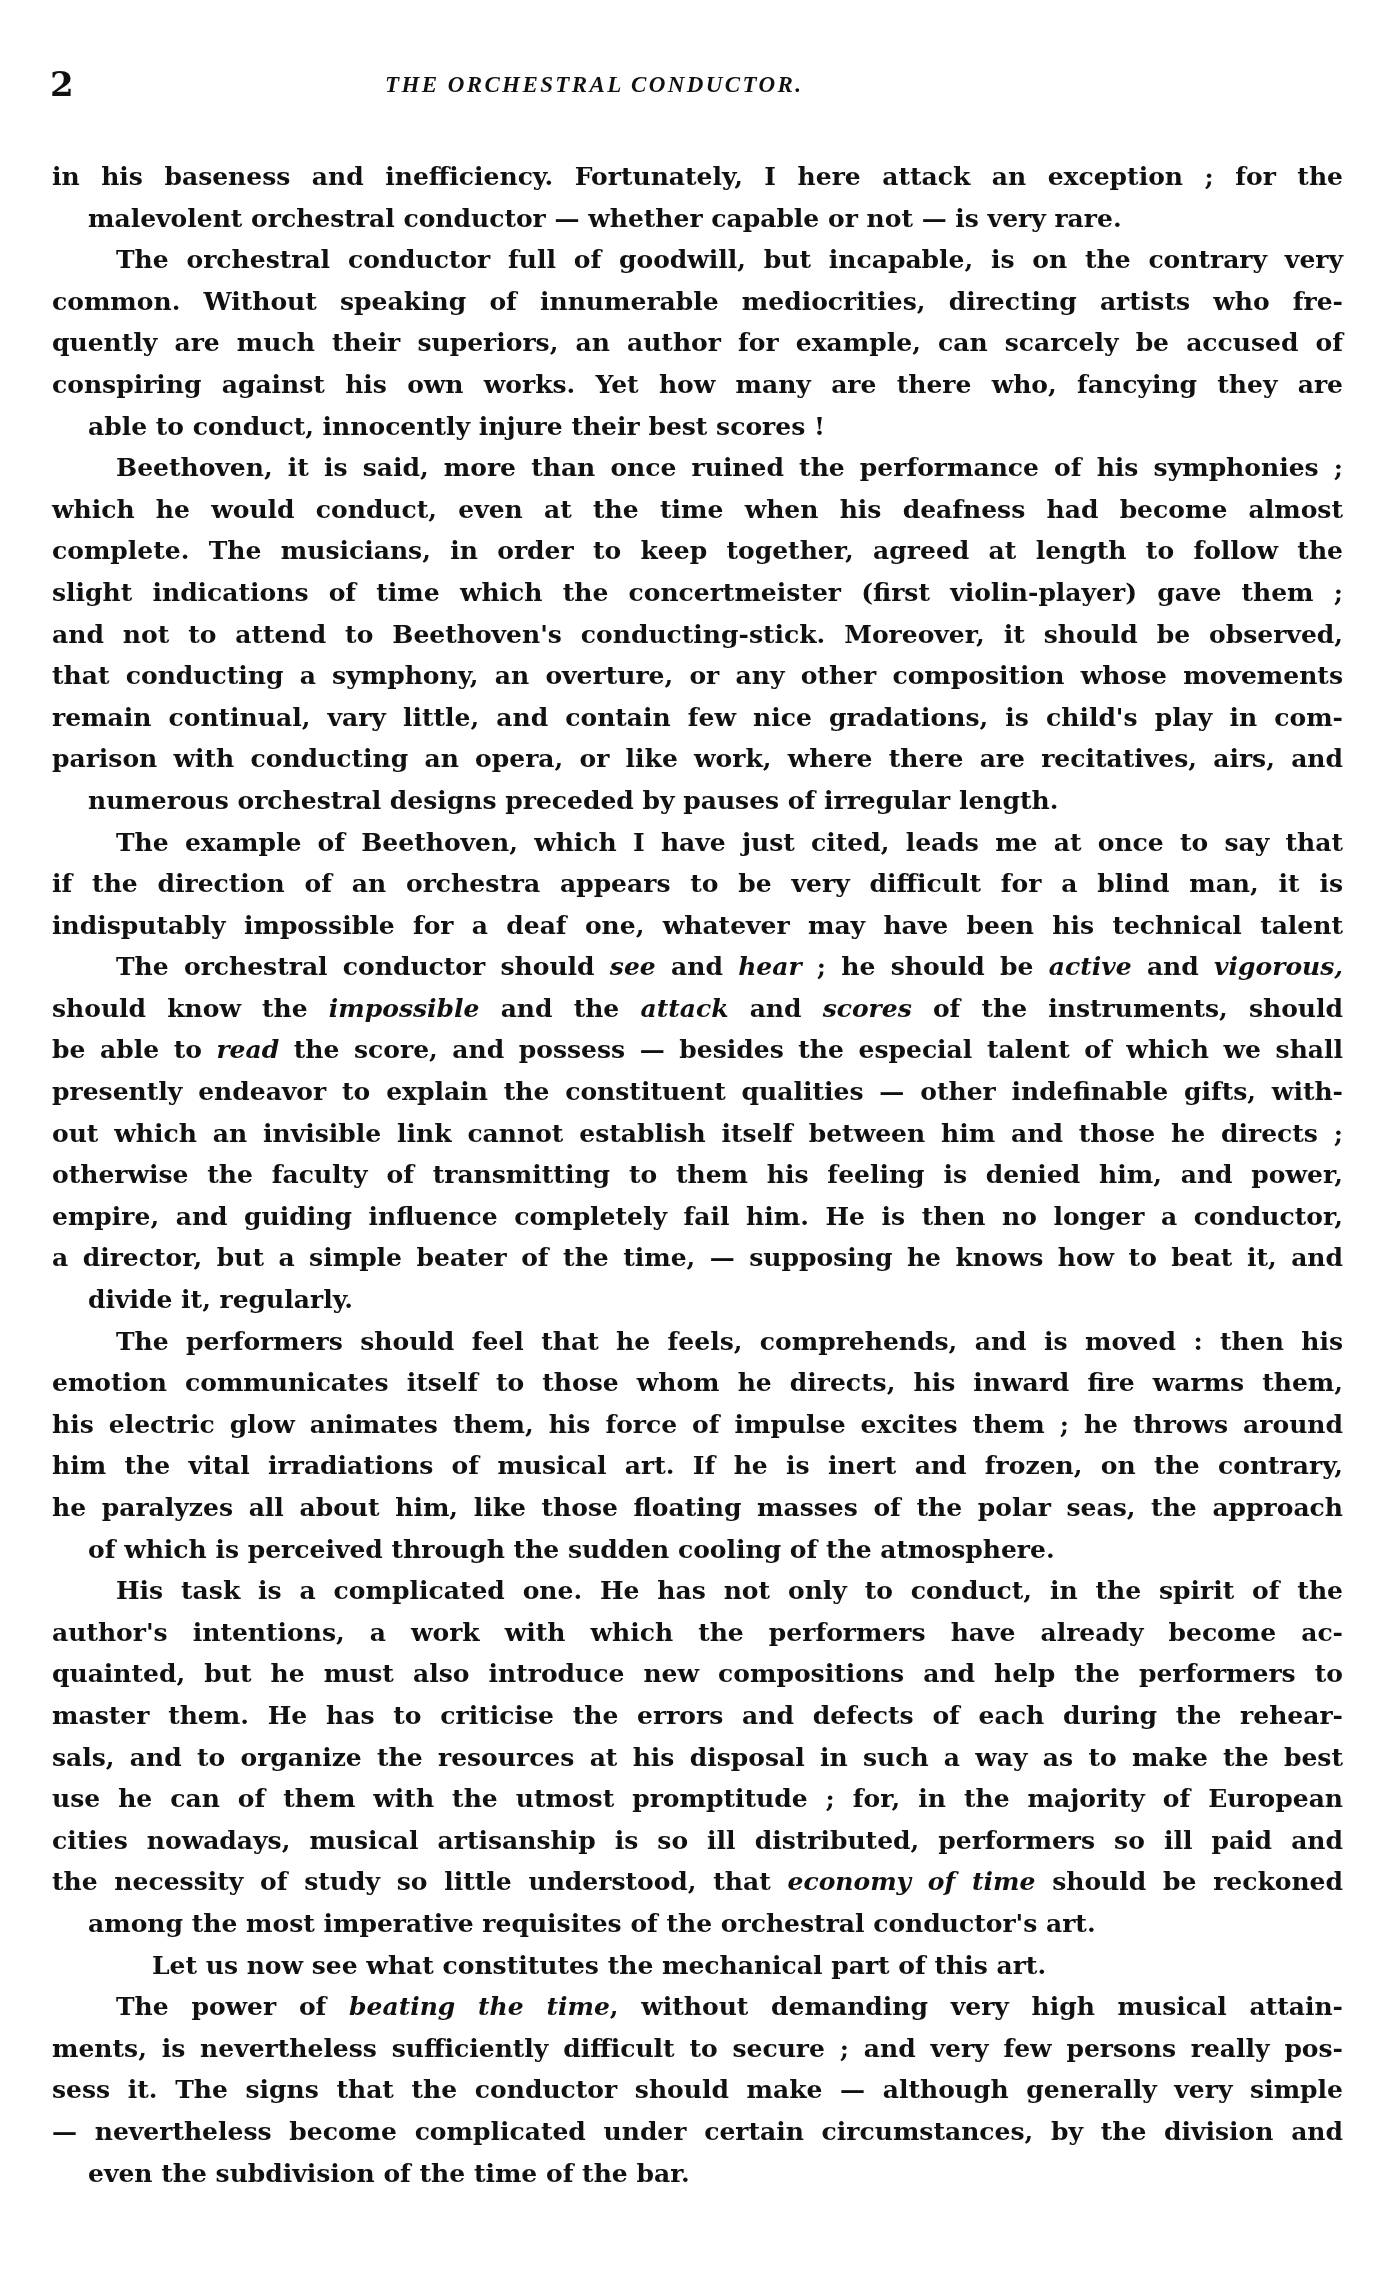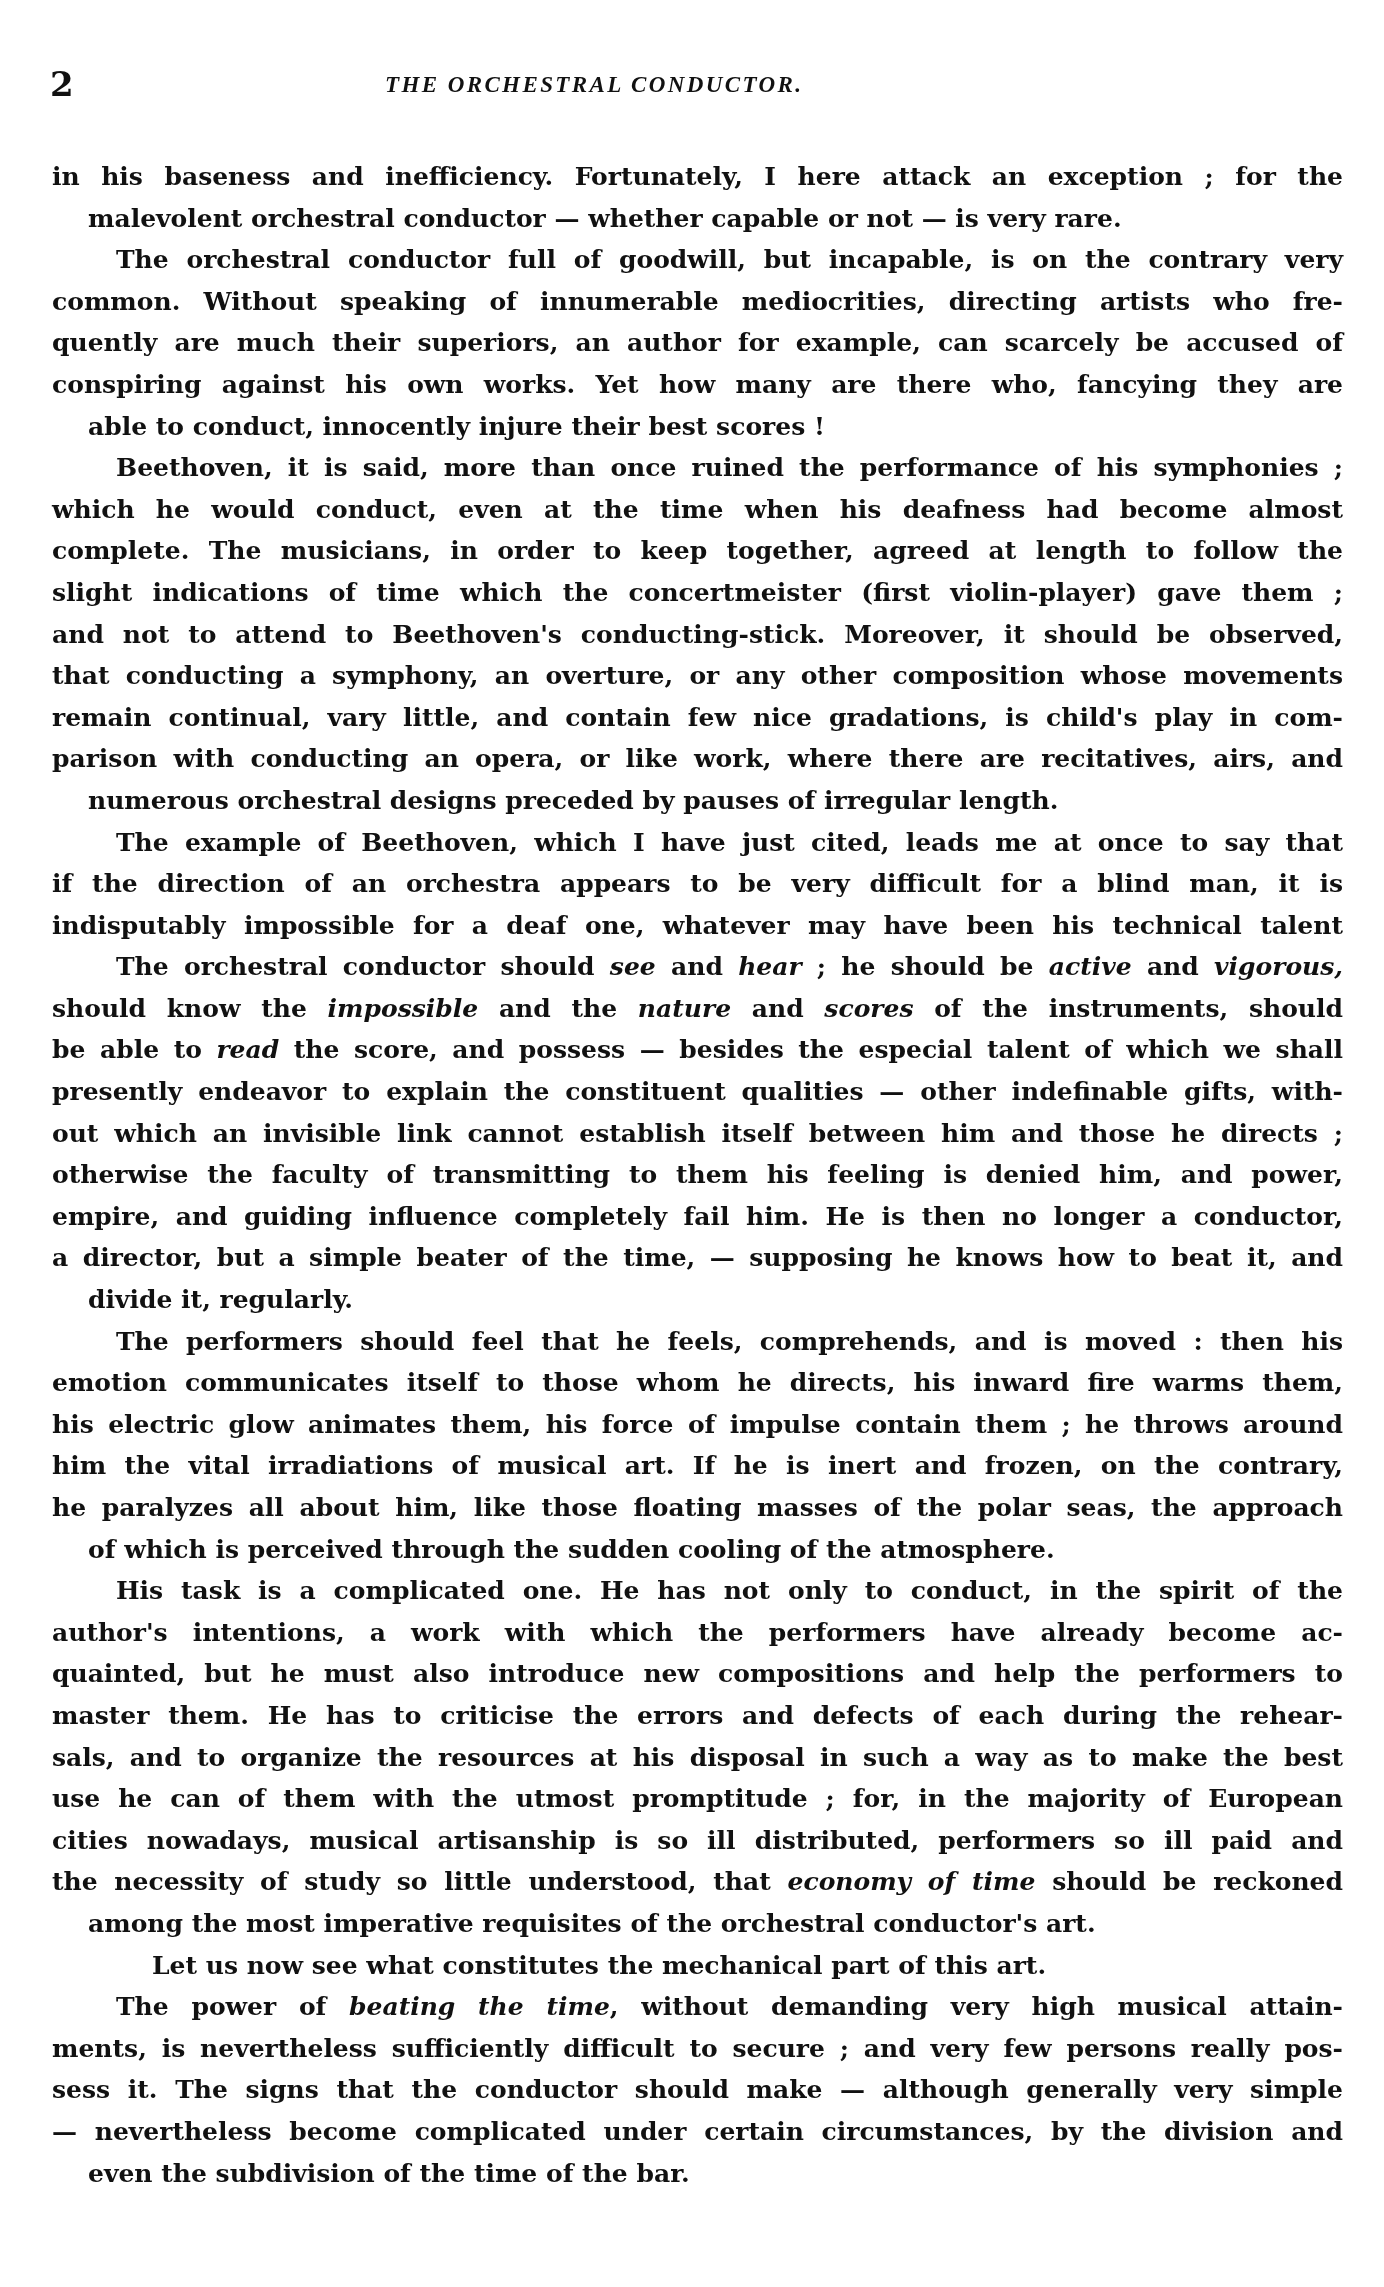--- a/index.html
+++ b/index.html
@@ -52,31 +52,31 @@
       <div class="line">slight indications of time which the concertmeister (first violin-player) gave them ;</div>
       <div class="line">and not to attend to Beethoven's conducting-stick.  Moreover, it should be observed,</div>
       <div class="line">that conducting a symphony, an overture, or any other composition whose movements</div>
       <div class="line">remain continual, vary little, and contain few nice gradations, is child's play in com-</div>
       <div class="line">parison with conducting an opera, or like work, where there are recitatives, airs, and</div>
       <div class="line end">numerous orchestral designs preceded by pauses of irregular length.</div>
       <div class="line indent">The example of Beethoven, which I have just cited, leads me at once to say that</div>
       <div class="line">if the direction of an orchestra appears to be very difficult for a blind man, it is</div>
       <div class="line">indisputably impossible for a deaf one, whatever may have been his technical talent</div>
       <div class="line indent"><span>The orchestral conductor should </span><em>see</em><span> and </span><em>hear</em><span> ; he should be </span><em>active</em><span> and </span><em>vigorous,</em></div>
-      <div class="line"><span>should know the </span><em>impossible</em><span> and the </span><em>nature</em><span> and </span><em>scores</em><span> of the instruments, should</span></div>
+      <div class="line"><span>should know the </span><em>impossible</em><span> and the </span><em>attack</em><span> and </span><em>scores</em><span> of the instruments, should</span></div>
       <div class="line"><span>be able to </span><em>read</em><span> the score, and possess — besides the especial talent of which we shall</span></div>
       <div class="line">presently endeavor to explain the constituent qualities — other indefinable gifts, with-</div>
       <div class="line">out which an invisible link cannot establish itself between him and those he directs ;</div>
       <div class="line">otherwise the faculty of transmitting to them his feeling is denied him, and power,</div>
       <div class="line">empire, and guiding influence completely fail him.  He is then no longer a conductor,</div>
       <div class="line">a director, but a simple beater of the time, — supposing he knows how to beat it, and</div>
       <div class="line end">divide it, regularly.</div>
       <div class="line indent">The performers should feel that he feels, comprehends, and is moved : then his</div>
       <div class="line">emotion communicates itself to those whom he directs, his inward fire warms them,</div>
-      <div class="line">his electric glow animates them, his force of impulse contain them ; he throws around</div>
+      <div class="line">his electric glow animates them, his force of impulse excites them ; he throws around</div>
       <div class="line">him the vital irradiations of musical art.  If he is inert and frozen, on the contrary,</div>
       <div class="line">he paralyzes all about him, like those floating masses of the polar seas, the approach</div>
       <div class="line end">of which is perceived through the sudden cooling of the atmosphere.</div>
       <div class="line indent">His task is a complicated one.  He has not only to conduct, in the spirit of the</div>
       <div class="line">author's intentions, a work with which the performers have already become ac-</div>
       <div class="line">quainted, but he must also introduce new compositions and help the performers to</div>
       <div class="line">master them.  He has to criticise the errors and defects of each during the rehear-</div>
       <div class="line">sals, and to organize the resources at his disposal in such a way as to make the best</div>
       <div class="line">use he can of them with the utmost promptitude ; for, in the majority of European</div>
       <div class="line">cities nowadays, musical artisanship is so ill distributed, performers so ill paid and</div>

